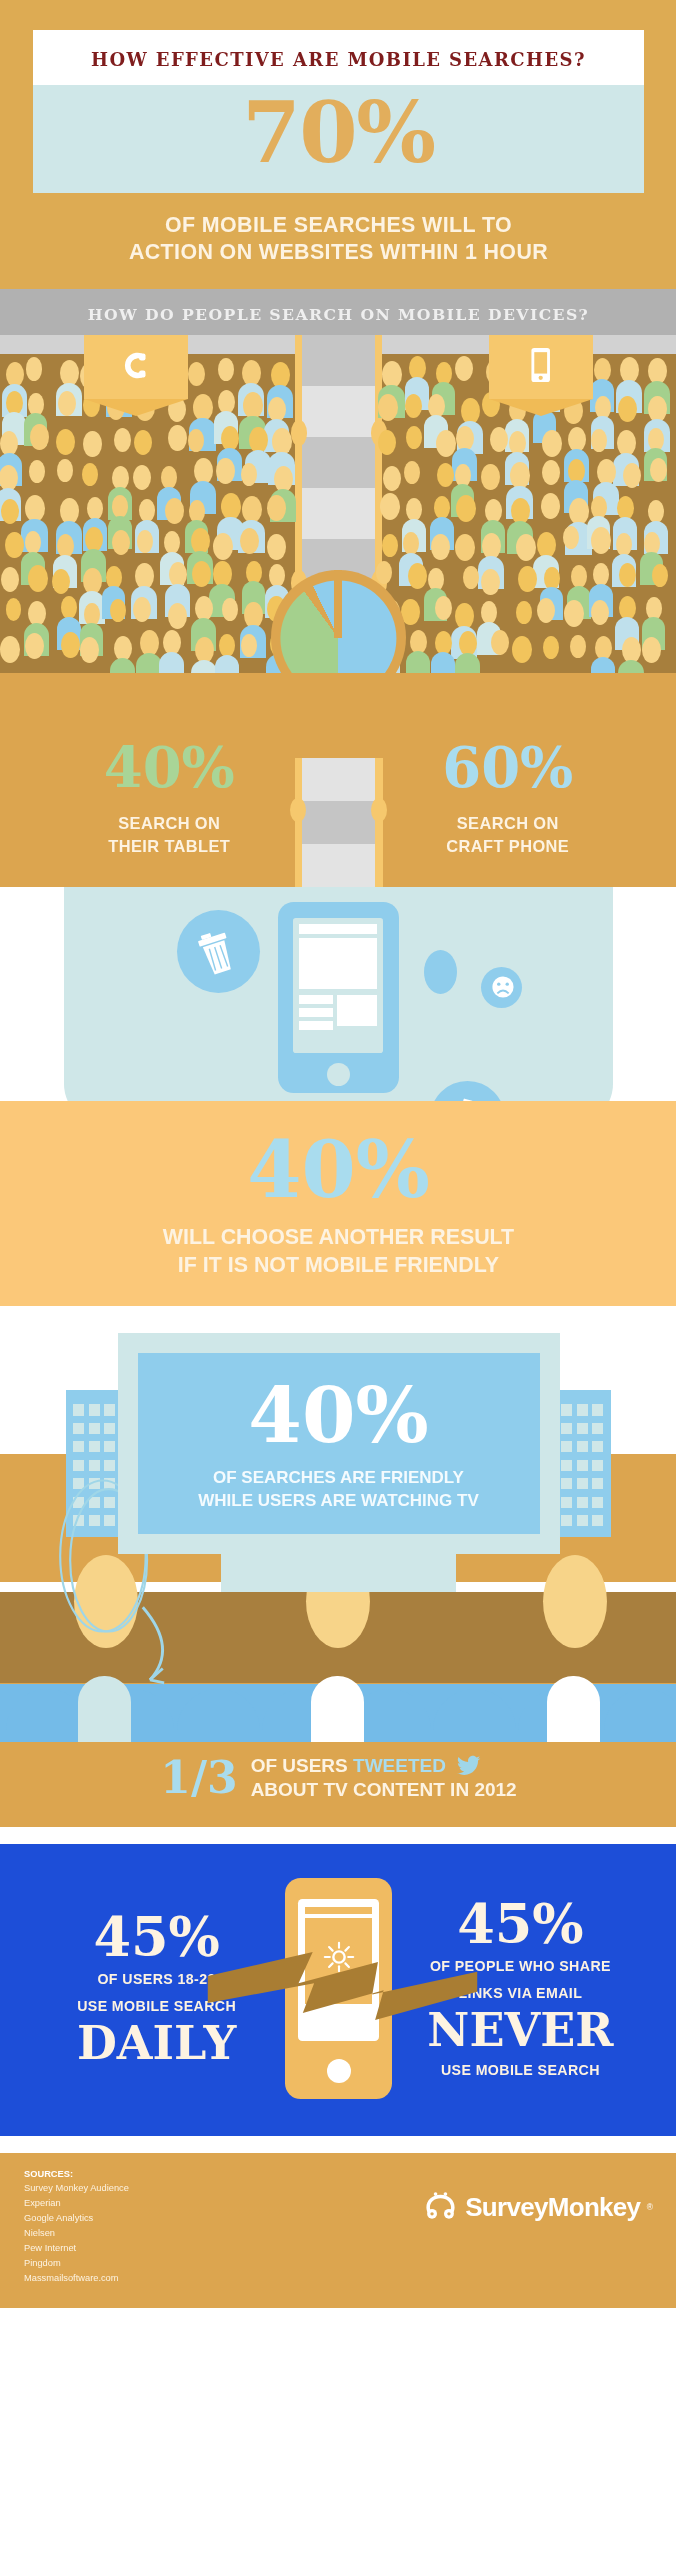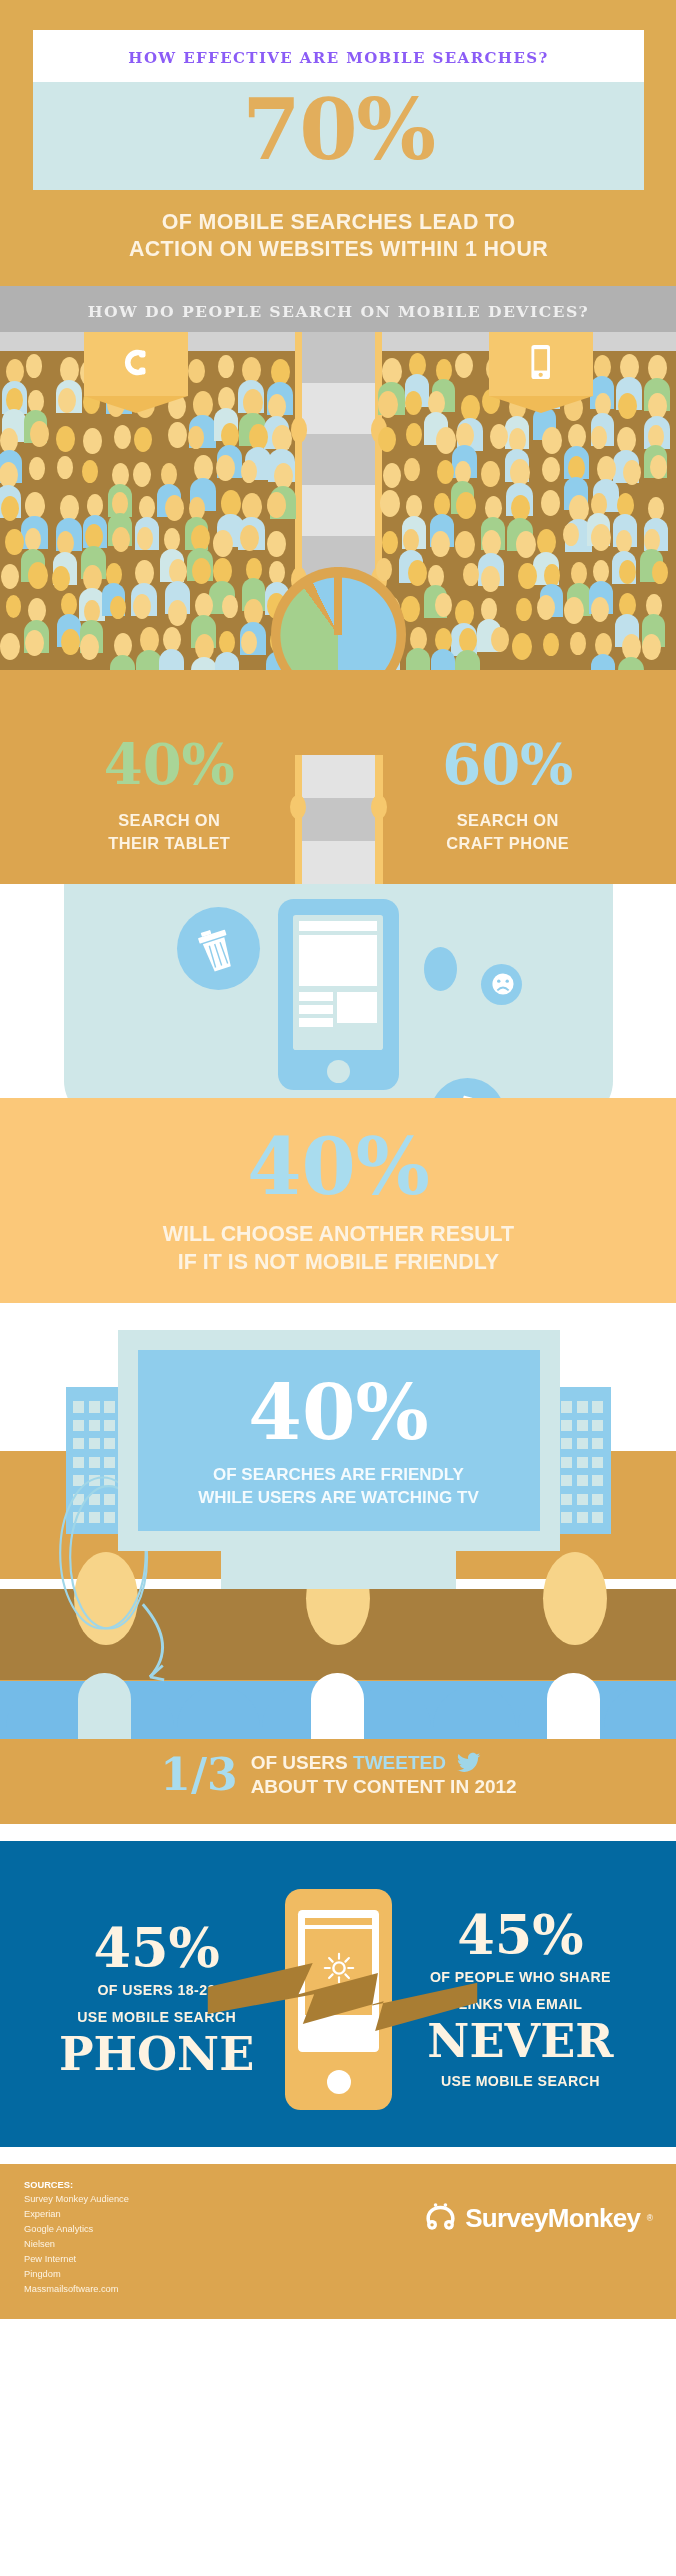--- a/index.html
+++ b/index.html
@@ -60,21 +60,21 @@
     font-weight:bold; font-size:13.5px; color:#fdf6e6; letter-spacing:1.4px;
   }
 
   
   .sec-effective { background:#ddab53; padding:30px 0 24px; }
   .panel-white {
     margin:0 33px; background:#ffffff; padding:18.5px 0 15.7px; text-align:center;
   }
   .panel-white h2 {
     font-family:"DejaVu Serif", serif;
-    font-size:15px; font-weight:bold; color:#8b5cf6; letter-spacing:1.4px;
+    font-size:18px; font-weight:bold; color:#7f1d1d; letter-spacing:1.4px;
   }
   .panel-blue {
     margin:0 33px; background:#cfe7e8; padding:4.3px 0 15.7px; text-align:center;
   }
   .big70 {
     font-family:"DejaVu Serif", serif; font-weight:bold;
     font-size:84px; line-height:1.05; color:#e2ae5c; letter-spacing:-1.4px;
   }
   .sec-effective .caption {
     margin-top:18.5px; text-align:center; color:#fdf3e2;
@@ -252,21 +252,21 @@
     padding:0 28.5px;
   }
   .frac {
     font-family:"DejaVu Serif", serif; font-weight:bold;
     font-size:44px; color:#a9dcee; line-height:1;
   }
   .tweet-lines { color:#fdf3e2; font-weight:bold; font-size:19px; line-height:1.3; }
   .tw-hl { color:#a9dcee; }
 
   
-  .sec-45 { position:relative; background:#0369a1; padding:48px 0 37px; overflow:hidden; }
+  .sec-45 { position:relative; background:#1d4ed8; padding:34px 0 37px; overflow:hidden; }
   .grid45 { display:flex; align-items:center; justify-content:center; gap:21.4px; }
   .col45 { width:214px; text-align:center; color:#fdf3e2; }
   .pct45 {
     font-family:"DejaVu Serif", serif; font-weight:bold;
     font-size:54px; line-height:1; color:#fdf3e2;
   }
   .sm45 { font-weight:bold; font-size:14.2px; line-height:1.45; letter-spacing:0.4px; margin-top:5.7px; }
   .word45 {
     font-family:"DejaVu Serif", serif; font-weight:bold;
     font-size:46px; line-height:1.05; margin-top:2.8px; color:#fdf3e2;
@@ -311,21 +311,21 @@
 
 
   <div class="sec-effective">
     <div class="panel-white">
       <h2>HOW EFFECTIVE ARE MOBILE SEARCHES?</h2>
     </div>
     <div class="panel-blue">
       <div class="big70">70%</div>
     </div>
     <div class="caption">
-      <div>OF MOBILE SEARCHES LEAD TO</div>
+      <div>OF MOBILE SEARCHES WILL TO</div>
       <div>ACTION ON WEBSITES WITHIN 1 HOUR</div>
     </div>
   </div>
 
   <div class="sec-crowd">
     <div class="crowd-title">HOW DO PEOPLE SEARCH ON MOBILE DEVICES?</div>
 
     <div class="field">
       <div class="greyband"></div>
       <div class="tanband"></div>
@@ -1266,21 +1266,21 @@
   </div>
 
   <div class="divider"></div>
 
   <div class="sec-45">
     <div class="grid45">
       <div class="col45">
         <div class="pct45">45%</div>
         <div class="sm45">OF USERS 18-29</div>
         <div class="sm45">USE MOBILE SEARCH</div>
-        <div class="word45">PHONE</div>
+        <div class="word45">DAILY</div>
       </div>
 
       <div class="phone45-wrap">
         <div class="phone45">
           <div class="scr">
             <div style="position:absolute;left:7.1px;right:7.1px;top:7.1px;height:7.1px;background:#f0bb62;"></div>
             <div style="position:absolute;left:7.1px;right:7.1px;top:18.5px;bottom:37px;background:#f0bb62;"></div>
             <svg style="position:absolute;left:50%;margin-left:-17px;top:41px;" width="34" height="34" viewBox="0 0 48 48">
               <circle cx="24" cy="24" r="8" fill="none" stroke="#fff" stroke-width="3.4"></circle>
               <g stroke="#fff" stroke-width="3" stroke-linecap="round">

